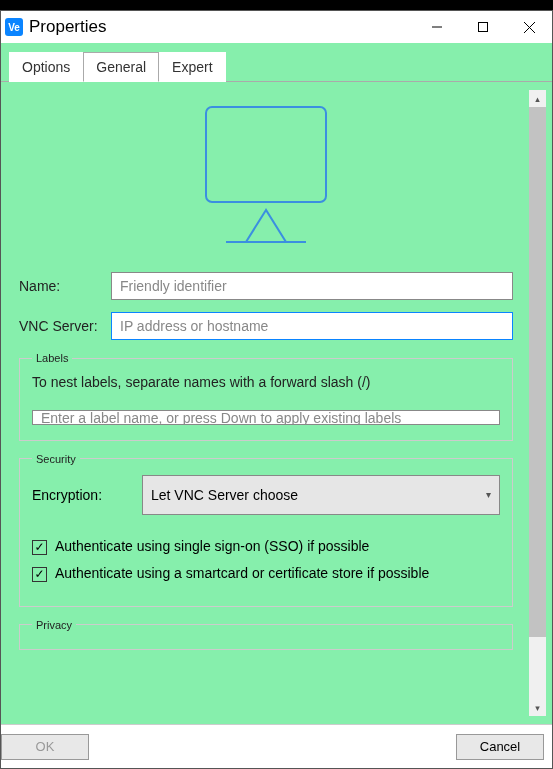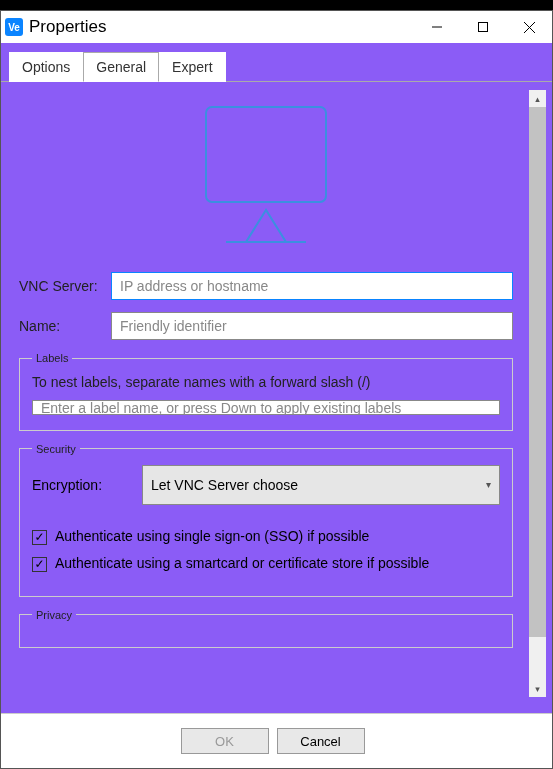--- a/index.html
+++ b/index.html
@@ -10,21 +10,21 @@
       width: 553px;
       height: 769px;
       overflow: hidden;
     }
     .window {
       position: absolute;
       top: 10px;
       left: 0;
       width: 553px;
       height: 759px;
-      background: #8b5cf6;
+      background: #86efac;
       border: 1px solid #555;
       display: flex;
       flex-direction: column;
     }
     .titlebar {
       height: 32px;
       display: flex;
       align-items: center;
       padding-left: 4px;
       background: #fff;
@@ -148,21 +148,21 @@
       padding: 10px 12px 14px 12px;
     }
     legend {
       padding: 0 4px;
       font-size: 11px;
       color: #222;
     }
     .hint {
       font-size: 14px;
       color: #222;
-      margin-bottom: 10px;
+      margin-bottom: 20px;
     }
     .labels-input {
       width: 100%;
       height: 15px;
       padding: 0 8px;
       font-size: 14px;
       font-family: inherit;
       border: 1px solid #888;
     }
     .labels-input::placeholder { color: #888; }
@@ -204,43 +204,42 @@
       border: 1px solid #333;
       margin-right: 8px;
       margin-top: 2px;
       display: flex;
       align-items: center;
       justify-content: center;
       font-size: 12px;
       flex-shrink: 0;
     }
     .footer {
-      height: 55px;
+      height: 44px;
       border-top: 1px solid #ccc;
       display: flex;
-      justify-content: center;
+      justify-content: space-between;
       align-items: center;
       padding-right: 8px;
       gap: 8px;
       background: #fff;
-      margin-top: 8px;
     }
     .btn {
       min-width: 88px;
       height: 26px;
       border: 1px solid #999;
       background: #e8e8e8;
       font-size: 13px;
       font-family: inherit;
       display: flex;
       align-items: center;
       justify-content: center;
     }
     .btn.disabled { color: #999; }
-    fieldset.privacy { padding-bottom: 16px; margin-bottom: 0; }
+    fieldset.privacy { padding-bottom: 8px; margin-bottom: 0; }
   </style>
 </head>
 <body>
 
 <div class="window">
 
   <div class="titlebar">
     <div class="app-icon">Ve</div>
     <div class="title-text">Properties</div>
     <div class="win-controls">
@@ -274,26 +273,26 @@
 
       <div class="monitor-icon">
         <svg width="150" height="150">
           <rect x="15" y="5" width="120" height="95" rx="6" ry="6" fill="none" stroke="#3b8fe0" stroke-width="2"></rect>
           <polygon points="75,108 55,140 95,140" fill="none" stroke="#3b8fe0" stroke-width="2"></polygon>
           <line x1="35" y1="140" x2="115" y2="140" stroke="#3b8fe0" stroke-width="2"></line>
         </svg>
       </div>
 
       <div class="form-row">
+        <div class="form-label">Name:</div>
+        <input class="form-input" type="text" placeholder="Friendly identifier" style="">
+      </div>
+      <div class="form-row">
         <div class="form-label">VNC Server:</div>
         <input class="form-input focused" type="text" placeholder="IP address or hostname" style="">
-      </div>
-      <div class="form-row">
-        <div class="form-label">Name:</div>
-        <input class="form-input" type="text" placeholder="Friendly identifier" style="">
       </div>
 
       <fieldset>
         <legend>Labels</legend>
         <div class="hint">To nest labels, separate names with a forward slash (/)</div>
         <input class="labels-input" type="text" placeholder="Enter a label name, or press Down to apply existing labels" style="">
       </fieldset>
 
       <fieldset>
         <legend>Security</legend>

